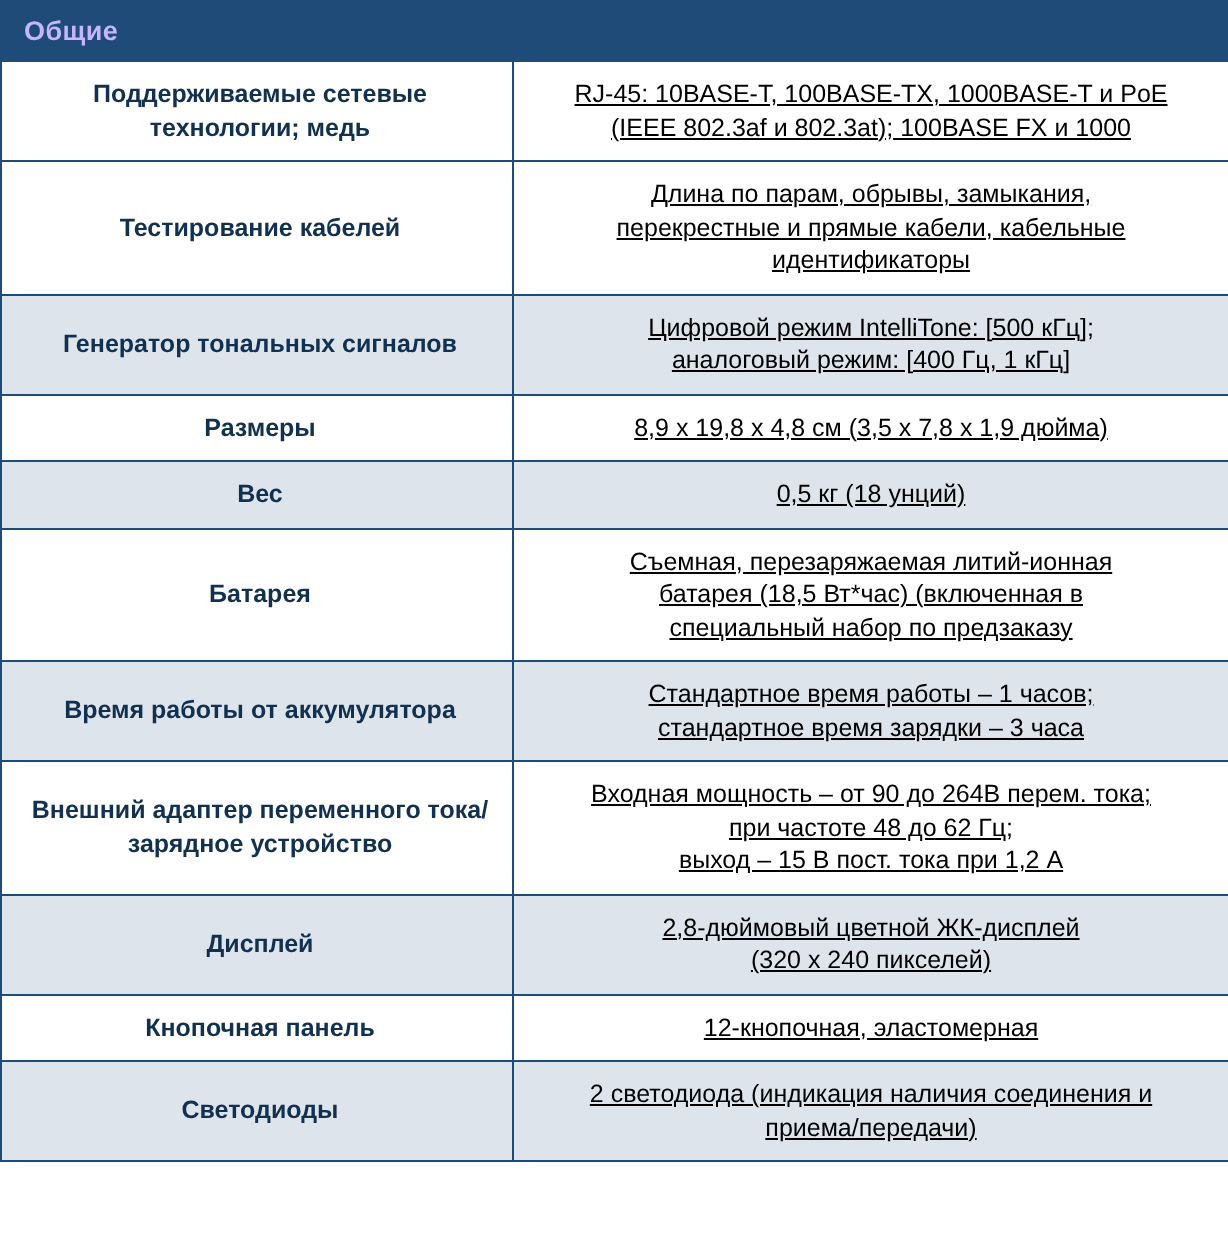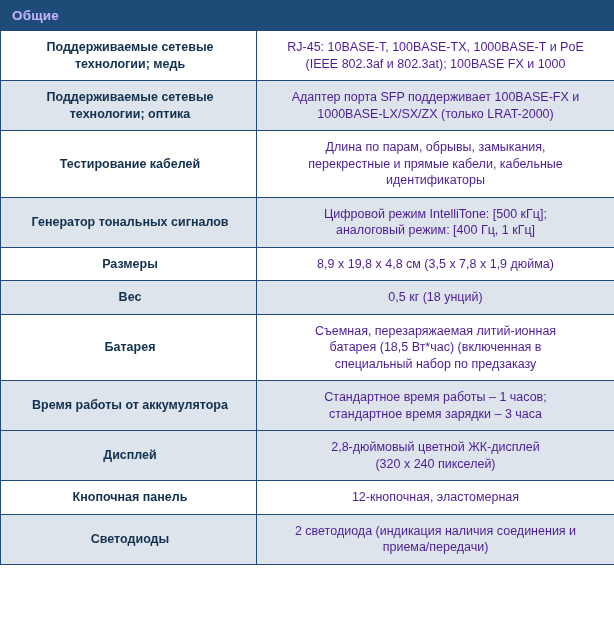--- a/index.html
+++ b/index.html
@@ -39,22 +39,23 @@
     line-height: 1.32;
     text-align: center;
   }
 
   td.label {
     font-weight: bold;
     color: #12304f;
     padding: 8px 8px 8px 11px;
   }
   td.value {
-    color: #4c1d95;
+    color: #000000;
     padding: 8px 10px 8px 10px;
+    text-decoration: underline;
   }
 
   tr.shaded td.label { background: #dde4ec; }
   tr.shaded td.value { background: #dde4ec; }
   tr.plain td.label { background: #ffffff; }
   tr.plain td.value { background: #ffffff; }
 
   .value-line { display: block; }
 </style>
 </head>
@@ -69,27 +70,20 @@
     <tr class="header-row">
       <th colspan="2">Общие</th>
     </tr>
   </thead>
   <tbody>
       <tr class="plain">
         <td class="label">Поддерживаемые сетевые технологии; медь</td>
         <td class="value">
           <span class="value-line">RJ-45: 10BASE-T, 100BASE-TX, 1000BASE-T и PoE</span>
           <span class="value-line">(IEEE 802.3af и 802.3at); 100BASE FX и 1000</span>
-        </td>
-      </tr>
-      <tr class="shaded">
-        <td class="label">Поддерживаемые сетевые технологии; оптика</td>
-        <td class="value">
-          <span class="value-line">Адаптер порта SFP поддерживает 100BASE-FX и</span>
-          <span class="value-line">1000BASE-LX/SX/ZX (только LRAT-2000)</span>
         </td>
       </tr>
       <tr class="plain">
         <td class="label">Тестирование кабелей</td>
         <td class="value">
           <span class="value-line">Длина по парам, обрывы, замыкания,</span>
           <span class="value-line">перекрестные и прямые кабели, кабельные</span>
           <span class="value-line">идентификаторы</span>
         </td>
       </tr>
@@ -120,20 +114,28 @@
           <span class="value-line">специальный набор по предзаказу</span>
         </td>
       </tr>
       <tr class="shaded">
         <td class="label">Время работы от аккумулятора</td>
         <td class="value">
           <span class="value-line">Стандартное время работы – 1 часов;</span>
           <span class="value-line">стандартное время зарядки – 3 часа</span>
         </td>
       </tr>
+      <tr class="plain">
+        <td class="label">Внешний адаптер переменного тока/зарядное устройство</td>
+        <td class="value">
+          <span class="value-line">Входная мощность – от 90 до 264В перем. тока;</span>
+          <span class="value-line">при частоте 48 до 62 Гц;</span>
+          <span class="value-line">выход – 15 В пост. тока при 1,2 A</span>
+        </td>
+      </tr>
       <tr class="shaded">
         <td class="label">Дисплей</td>
         <td class="value">
           <span class="value-line">2,8-дюймовый цветной ЖК-дисплей</span>
           <span class="value-line">(320 x 240 пикселей)</span>
         </td>
       </tr>
       <tr class="plain">
         <td class="label">Кнопочная панель</td>
         <td class="value">

